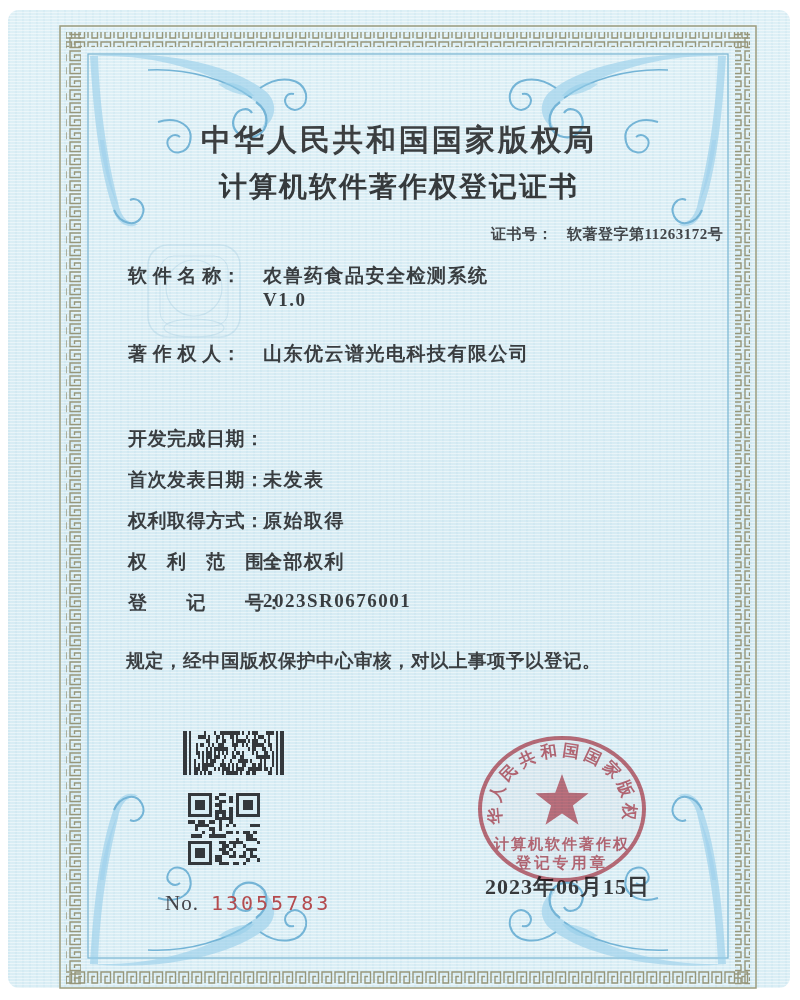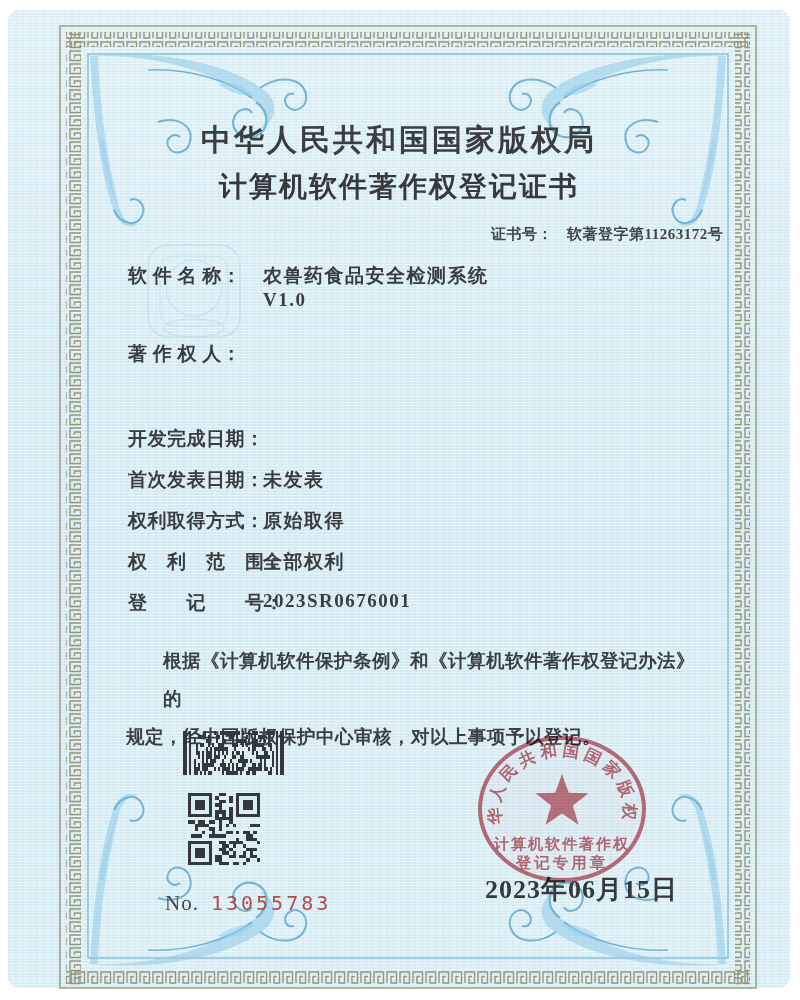--- a/index.html
+++ b/index.html
@@ -39,21 +39,21 @@
   .statement{
     left:118px;top:632px;width:578px;font-size:18.5px;font-weight:700;color:#3b3f42;
     line-height:38px;letter-spacing:.5px;
   }
   .statement .l1{padding-left:37px;}
   .serial{left:157px;top:853px;font-size:21px;color:#45454a;letter-spacing:1px;margin-top:28px;}
   .serial .num{
     color:#b44b4e;font-family:"DejaVu Sans Mono","Liberation Mono",monospace;
     font-size:20px;letter-spacing:3px;margin-left:12px;
   }
-  .issue-date{left:477px;top:862px;font-size:26px;font-weight:700;color:#36393c;letter-spacing:1px;}
+  .issue-date{left:477px;top:862px;font-size:22px;font-weight:700;color:#36393c;letter-spacing:1px;}
   .barcode-wrap{left:175px;top:721px;width:104px;height:44px;}
   .qr-wrap{left:180px;top:783px;width:72px;height:72px;}
   .seal-svg{position:absolute;left:430px;top:700px;width:250px;height:200px;opacity:.93;mix-blend-mode:multiply;pointer-events:none;}
   svg text{font-family:"Liberation Serif","DejaVu Serif",serif;}
 </style>
 </head>
 <body>
 
 <div class="paper">
 
@@ -105,37 +105,37 @@
 
   <div class="abs certno">
     <span>证书号：</span><span class="gap"></span><span>软著登字第11263172号</span>
   </div>
 
   <div class="abs field-label" style="top:253px">软 件 名 称：</div>
   <div class="abs field-value" style="top:253px">农兽药食品安全检测系统</div>
   <div class="abs field-value" style="top:279px">V1.0</div>
 
   <div class="abs field-label" style="top:331px">著 作 权 人：</div>
+  <div class="abs field-value" style="top:331px">山东优云谱光电科技有限公司</div>
 
   <div class="abs field-label" style="top:416px">开发完成日期：</div>
 
   <div class="abs field-label" style="top:457px">首次发表日期：</div>
   <div class="abs field-value" style="top:457px">未发表</div>
 
   <div class="abs field-label" style="top:498px">权利取得方式：</div>
   <div class="abs field-value" style="top:498px">原始取得</div>
 
   <div class="abs field-label" style="top:539px">权　利　范　围：</div>
   <div class="abs field-value" style="top:539px">全部权利</div>
 
   <div class="abs field-label" style="top:580px">登　　记　　号：</div>
   <div class="abs field-value" style="top:580px">2023SR0676001</div>
 
   <div class="abs statement">
-    <div class="l1">根据《计算机软件保护条例》和《计算机软件著作权登记办法》的</div>
     <div class="l2">规定，经中国版权保护中心审核，对以上事项予以登记。</div>
   </div>
 
   <div class="abs barcode-wrap">
     <svg id="barcode-svg" width="104" height="44" viewBox="0 0 104 44" shape-rendering="crispEdges">
         <rect x="0" y="0" width="4" height="44" fill="#34383c"></rect>
         <rect x="6" y="0" width="2" height="44" fill="#34383c"></rect>
         <rect x="93" y="0" width="2" height="44" fill="#34383c"></rect>
         <rect x="97" y="0" width="4" height="44" fill="#34383c"></rect>
         <rect x="11" y="28" width="2" height="4" fill="#34383c"></rect>

